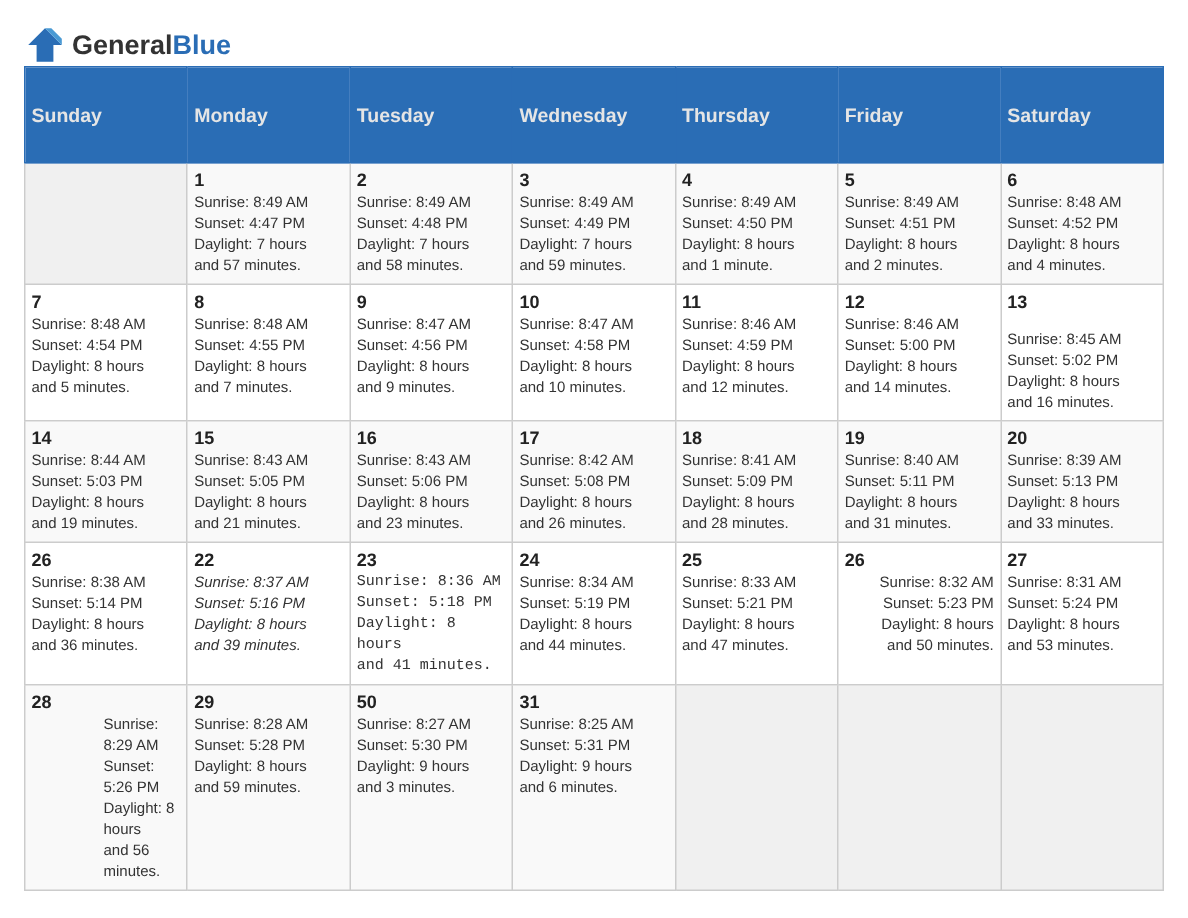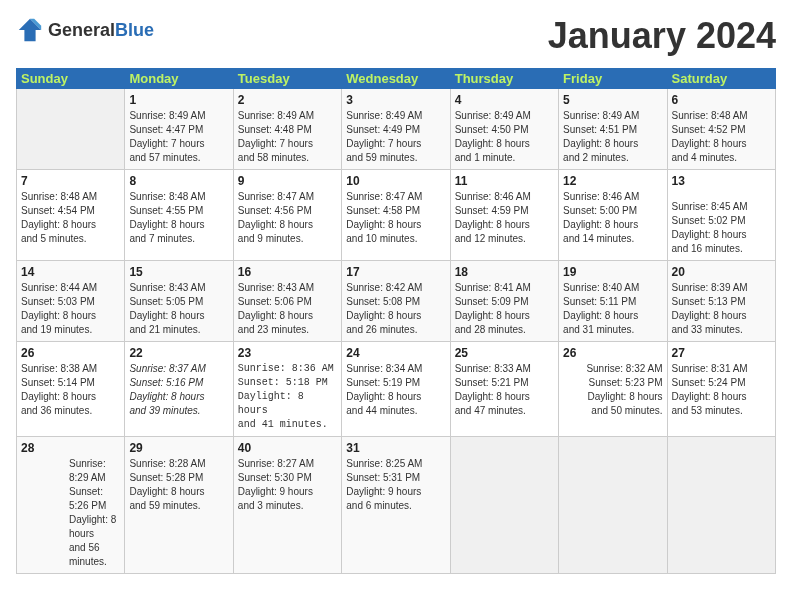--- a/index.html
+++ b/index.html
@@ -6,22 +6,21 @@
     body {
       font-family: Arial, sans-serif;
       background: #fff;
       width: 792px;
       min-height: 612px;
       padding: 16px;
     }
     .header {
       display: flex;
       justify-content: space-between;
-      align-items: flex-start;
-      margin-bottom: 12px;
+      align-items: flex-end;
     }
     .logo {
       display: flex;
       align-items: center;
       gap: 4px;
     }
     .logo-icon {
       width: 28px;
       height: 28px;
     }
@@ -38,24 +37,24 @@
       font-size: 16px;
       color: #555;
     }
     table {
       width: 100%;
       border-collapse: collapse;
       table-layout: fixed;
     }
     thead tr th {
       background-color: #2a6db5;
-      color: #bef264;
+      color: #e5e5e5;
       font-size: 13px;
       font-weight: bold;
-      padding: 2px 4px;
+      padding: 24px 4px;
       text-align: left;
       border: 1px solid #2a6db5;
     }
     tbody tr td {
       border: 1px solid #ccc;
       vertical-align: top;
       padding: 4px 4px 4px 4px;
       font-size: 10.5px;
       color: #333;
       height: 80px;
@@ -90,21 +89,20 @@
       <polygon points="20,4 36,20 28,20 28,36 12,36 12,20 4,20" fill="#2a6db5"></polygon>
       <polygon points="26,4 36,14 36,20 20,4" fill="#4a9ad4"></polygon>
     </svg>
     <div>
       <div>
         <span style="font-size:18px;font-weight:bold;color:#333;">General</span><span style="font-size:18px;font-weight:bold;color:#2a6db5;">Blue</span>
       </div>
     </div>
   </div>
   <div class="title-block">
-    <div class="month-title">January 2024</div>
   </div>
 </div>
 
 <table>
   <thead>
     <tr>
     <th>Sunday</th>
         <th>Monday</th>
         <th>Tuesday</th>
         <th>Wednesday</th>
@@ -321,21 +319,21 @@
 and 56 minutes.</div>
         </td>
         <td>
           <div class="day-number">29</div>
           <div class="cell-content" style="white-space: pre-line;">Sunrise: 8:28 AM
 Sunset: 5:28 PM
 Daylight: 8 hours
 and 59 minutes.</div>
         </td>
         <td>
-          <div class="day-number">40</div>
+          <div class="day-number">50</div>
           <div class="cell-content" style="white-space: pre-line;">Sunrise: 8:27 AM
 Sunset: 5:30 PM
 Daylight: 9 hours
 and 3 minutes.</div>
         </td>
         <td>
           <div class="day-number">31</div>
           <div class="cell-content" style="white-space: pre-line;">Sunrise: 8:25 AM
 Sunset: 5:31 PM
 Daylight: 9 hours

